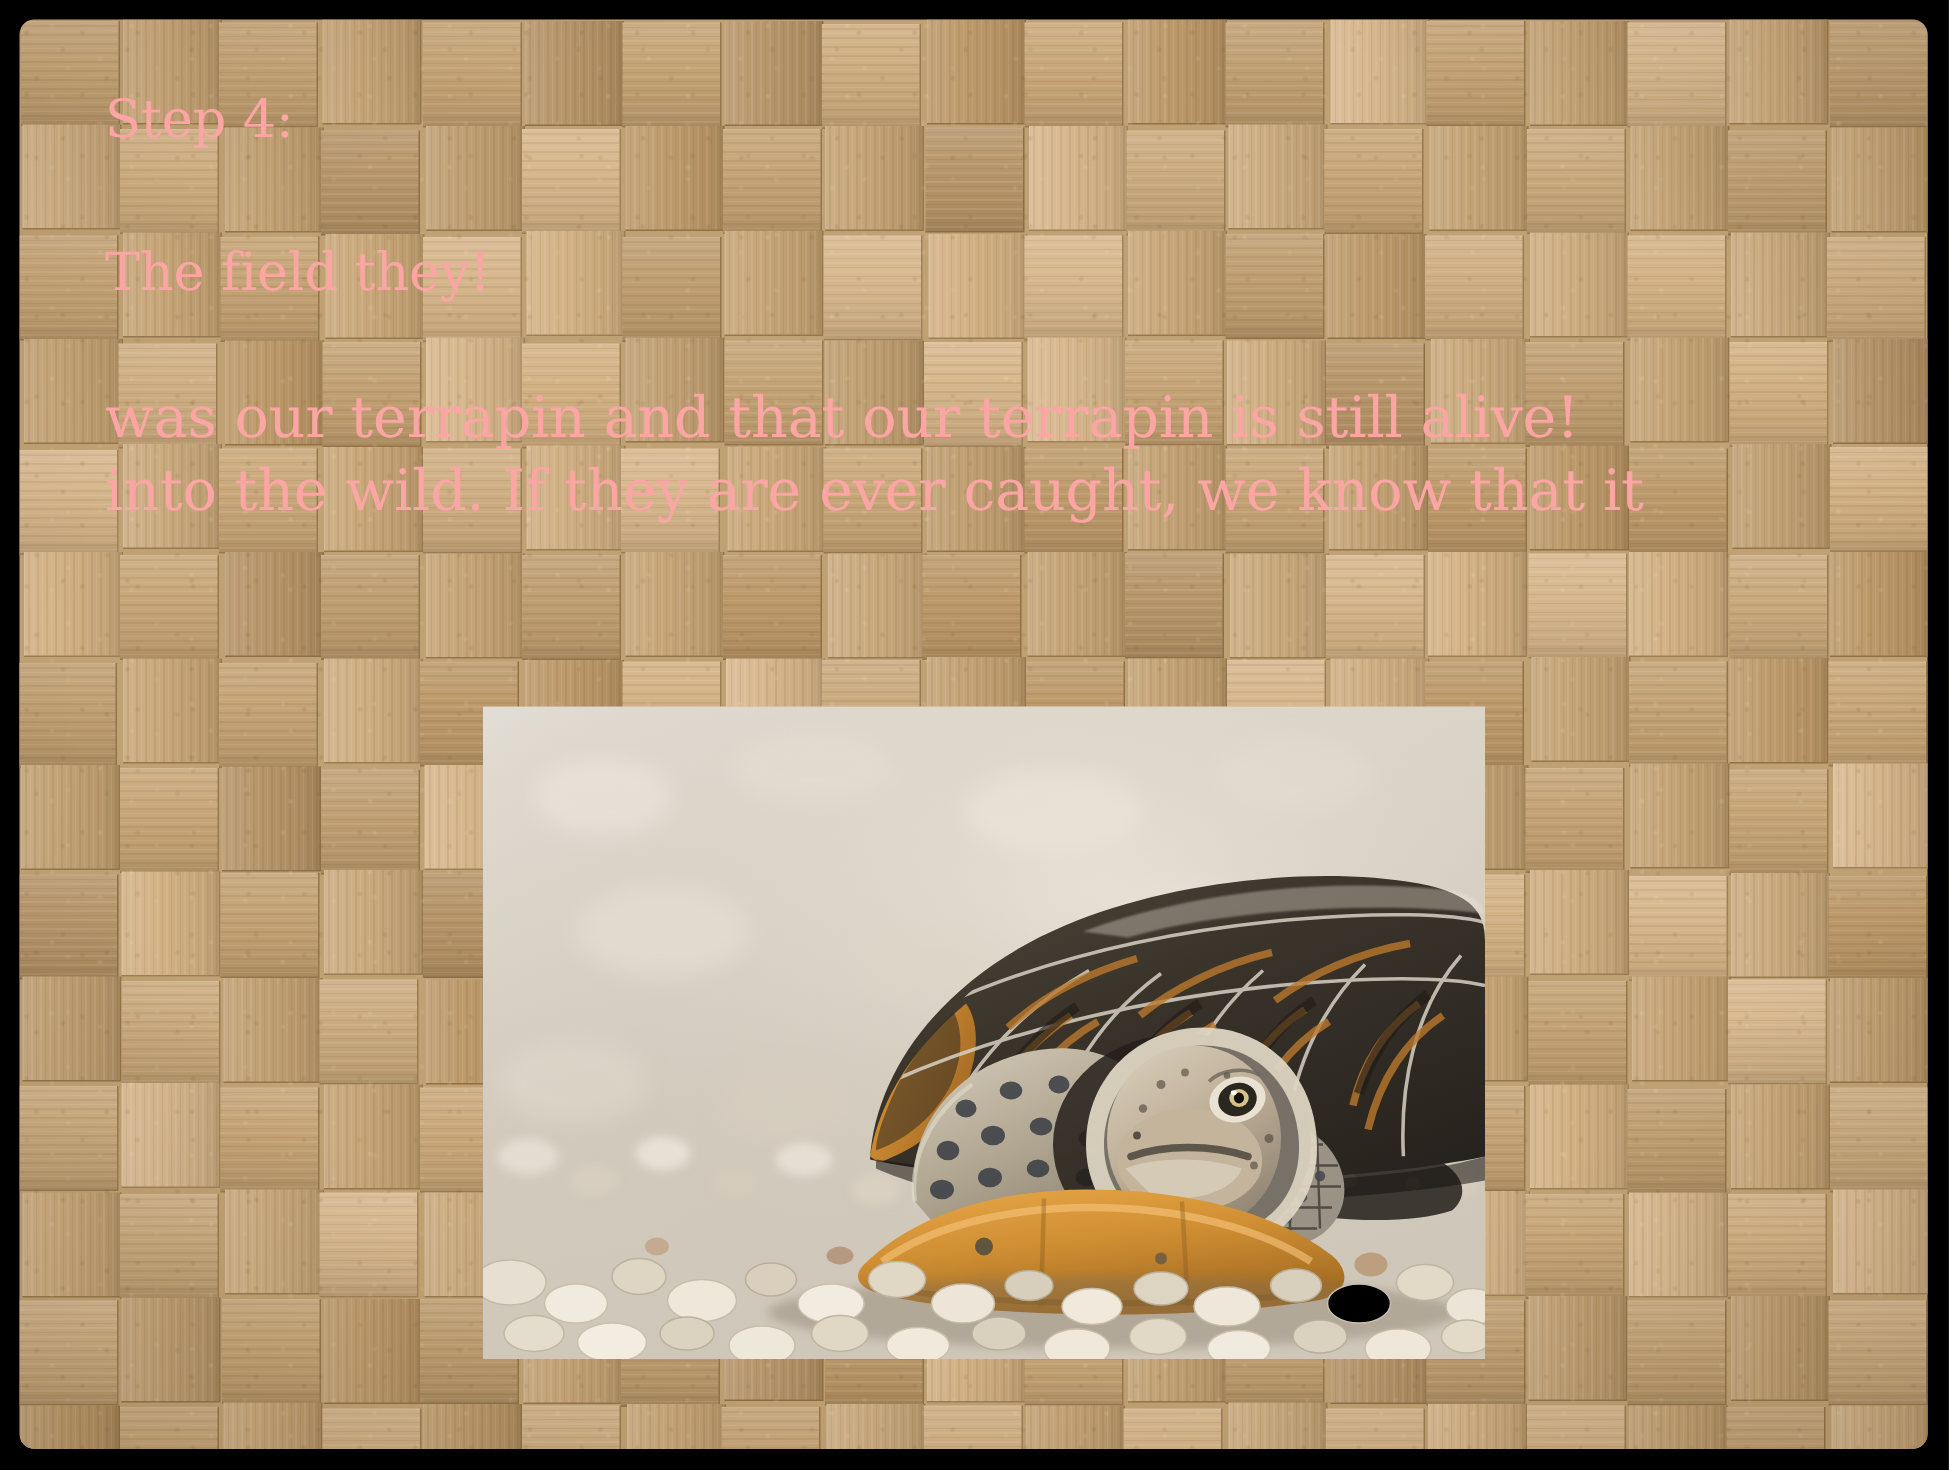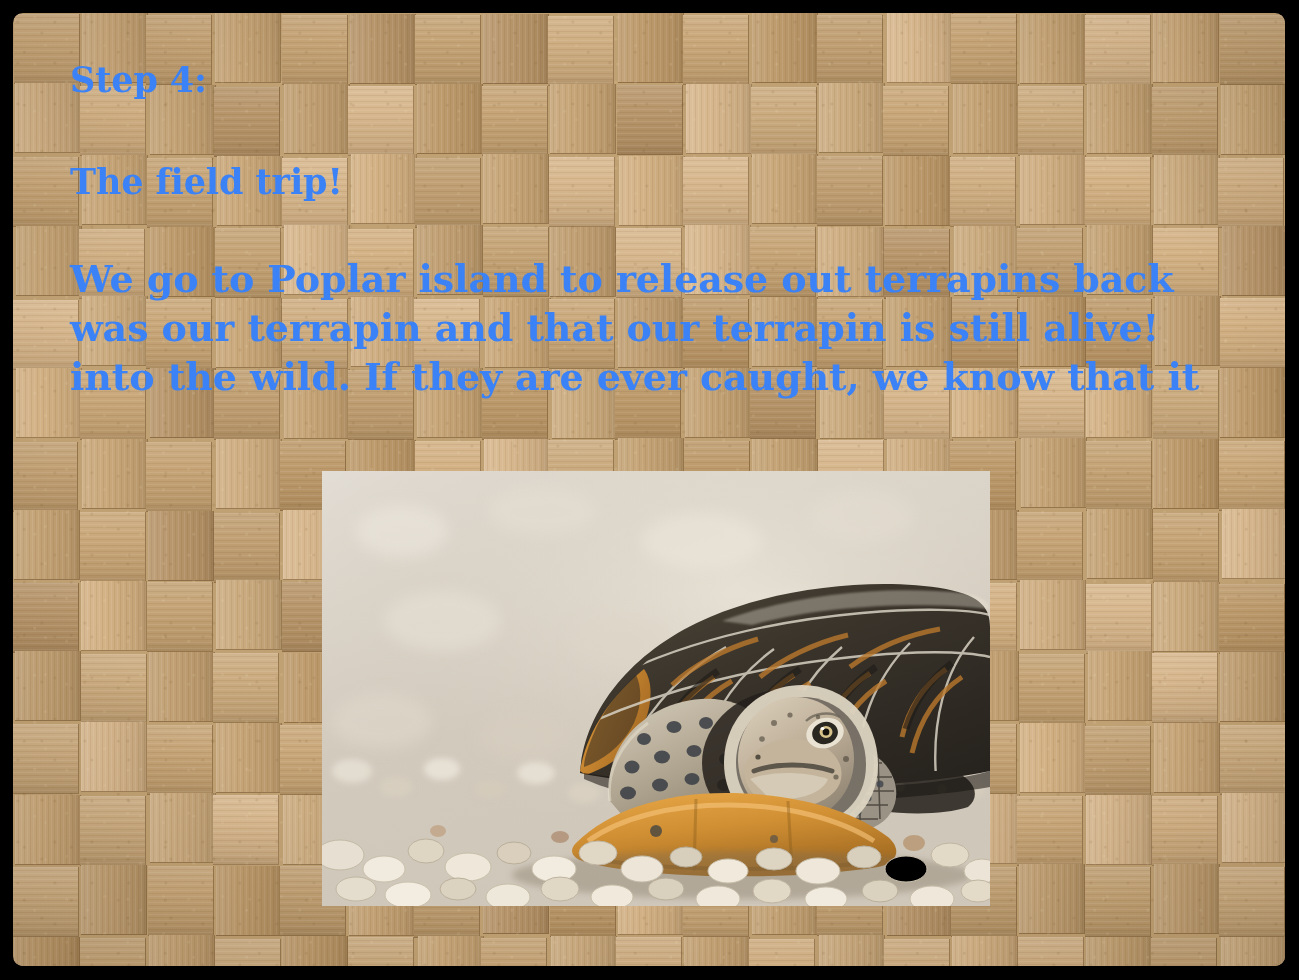--- a/index.html
+++ b/index.html
@@ -118,23 +118,23 @@
         rgba(0,0,0,0) 55%, rgba(40,24,4,0.16) 100%);
   }
 
   
   #text-block {
     position: absolute;
     left: 70px;
     top: 58px;
     width: 1130px;
     z-index: 6;
-    color: #3b82f6;
+    color: #fca5a5;
     font-family: "DejaVu Serif", "Liberation Serif", serif;
-    font-weight: bold;
+    font-weight: normal;
     letter-spacing: -0.1px;
   }
   .heading-line {
     font-size: 35px;
     line-height: 44px;
     white-space: nowrap;
   }
   #step-label { margin: 0 0 0 0; }
   #title-line { margin-top: 58px; }
   #body-para {
@@ -961,24 +961,23 @@
       <div class="tile v" style="left: 1208.28px; top: 923.698px; width: 66px; height: 70px; background: rgb(203, 171, 127);">
         <div class="shade"></div>
       </div>
     <div id="weave-grain"></div>
     <div id="weave-vignette"></div>
   </div>
 
   <div id="text-block">
     <div class="heading-line" id="step-label">Step 4:</div>
 
-    <div class="heading-line" id="title-line">The field trip!</div>
+    <div class="heading-line" id="title-line">The field they!</div>
 
     <div id="body-para">
-      <span class="bline">We go to Poplar island to release out terrapins back</span>
       <span class="bline">was our terrapin and that our terrapin is still alive!</span>
       <span class="bline">into the wild.  If they are ever caught, we know that it</span>
     </div>
   </div>
 
   <div id="photo">
     <svg viewBox="0 0 668 435" preserveAspectRatio="none">
       <defs>
 
         <linearGradient id="bgGrad" x1="0" y1="0" x2="0.25" y2="1">

